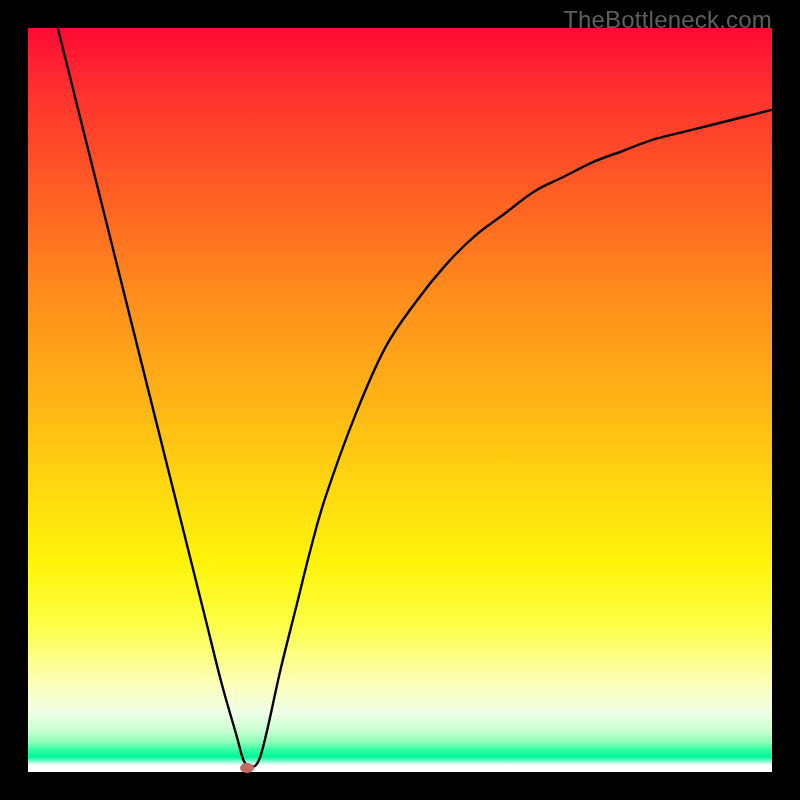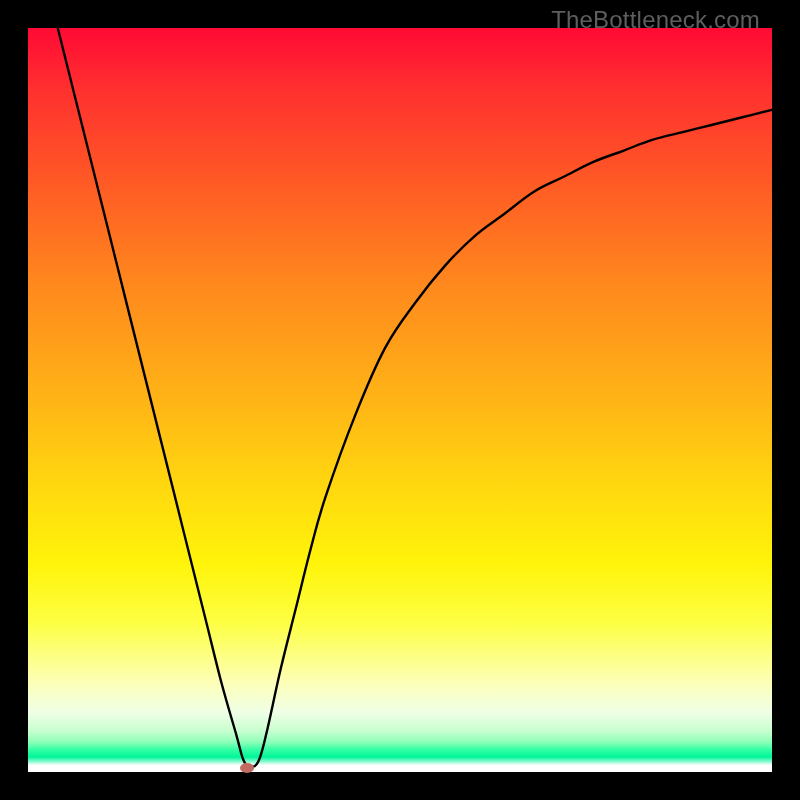--- a/index.html
+++ b/index.html
@@ -7,21 +7,21 @@
     width: 800px;
     height: 800px;
     background: #000;
     position: relative;
     font-family: Arial, Helvetica, sans-serif;
     overflow: hidden;
   }
   .watermark {
     position: absolute;
     top: 6px;
-    right: 40px;
+    right: 28px;
     color: #5e5e5e;
     font-size: 24px;
     font-weight: 400;
     z-index: 5;
     letter-spacing: 0.2px;
   }
   .plot-frame {
     position: absolute;
     left: 28px;
     top: 28px;

